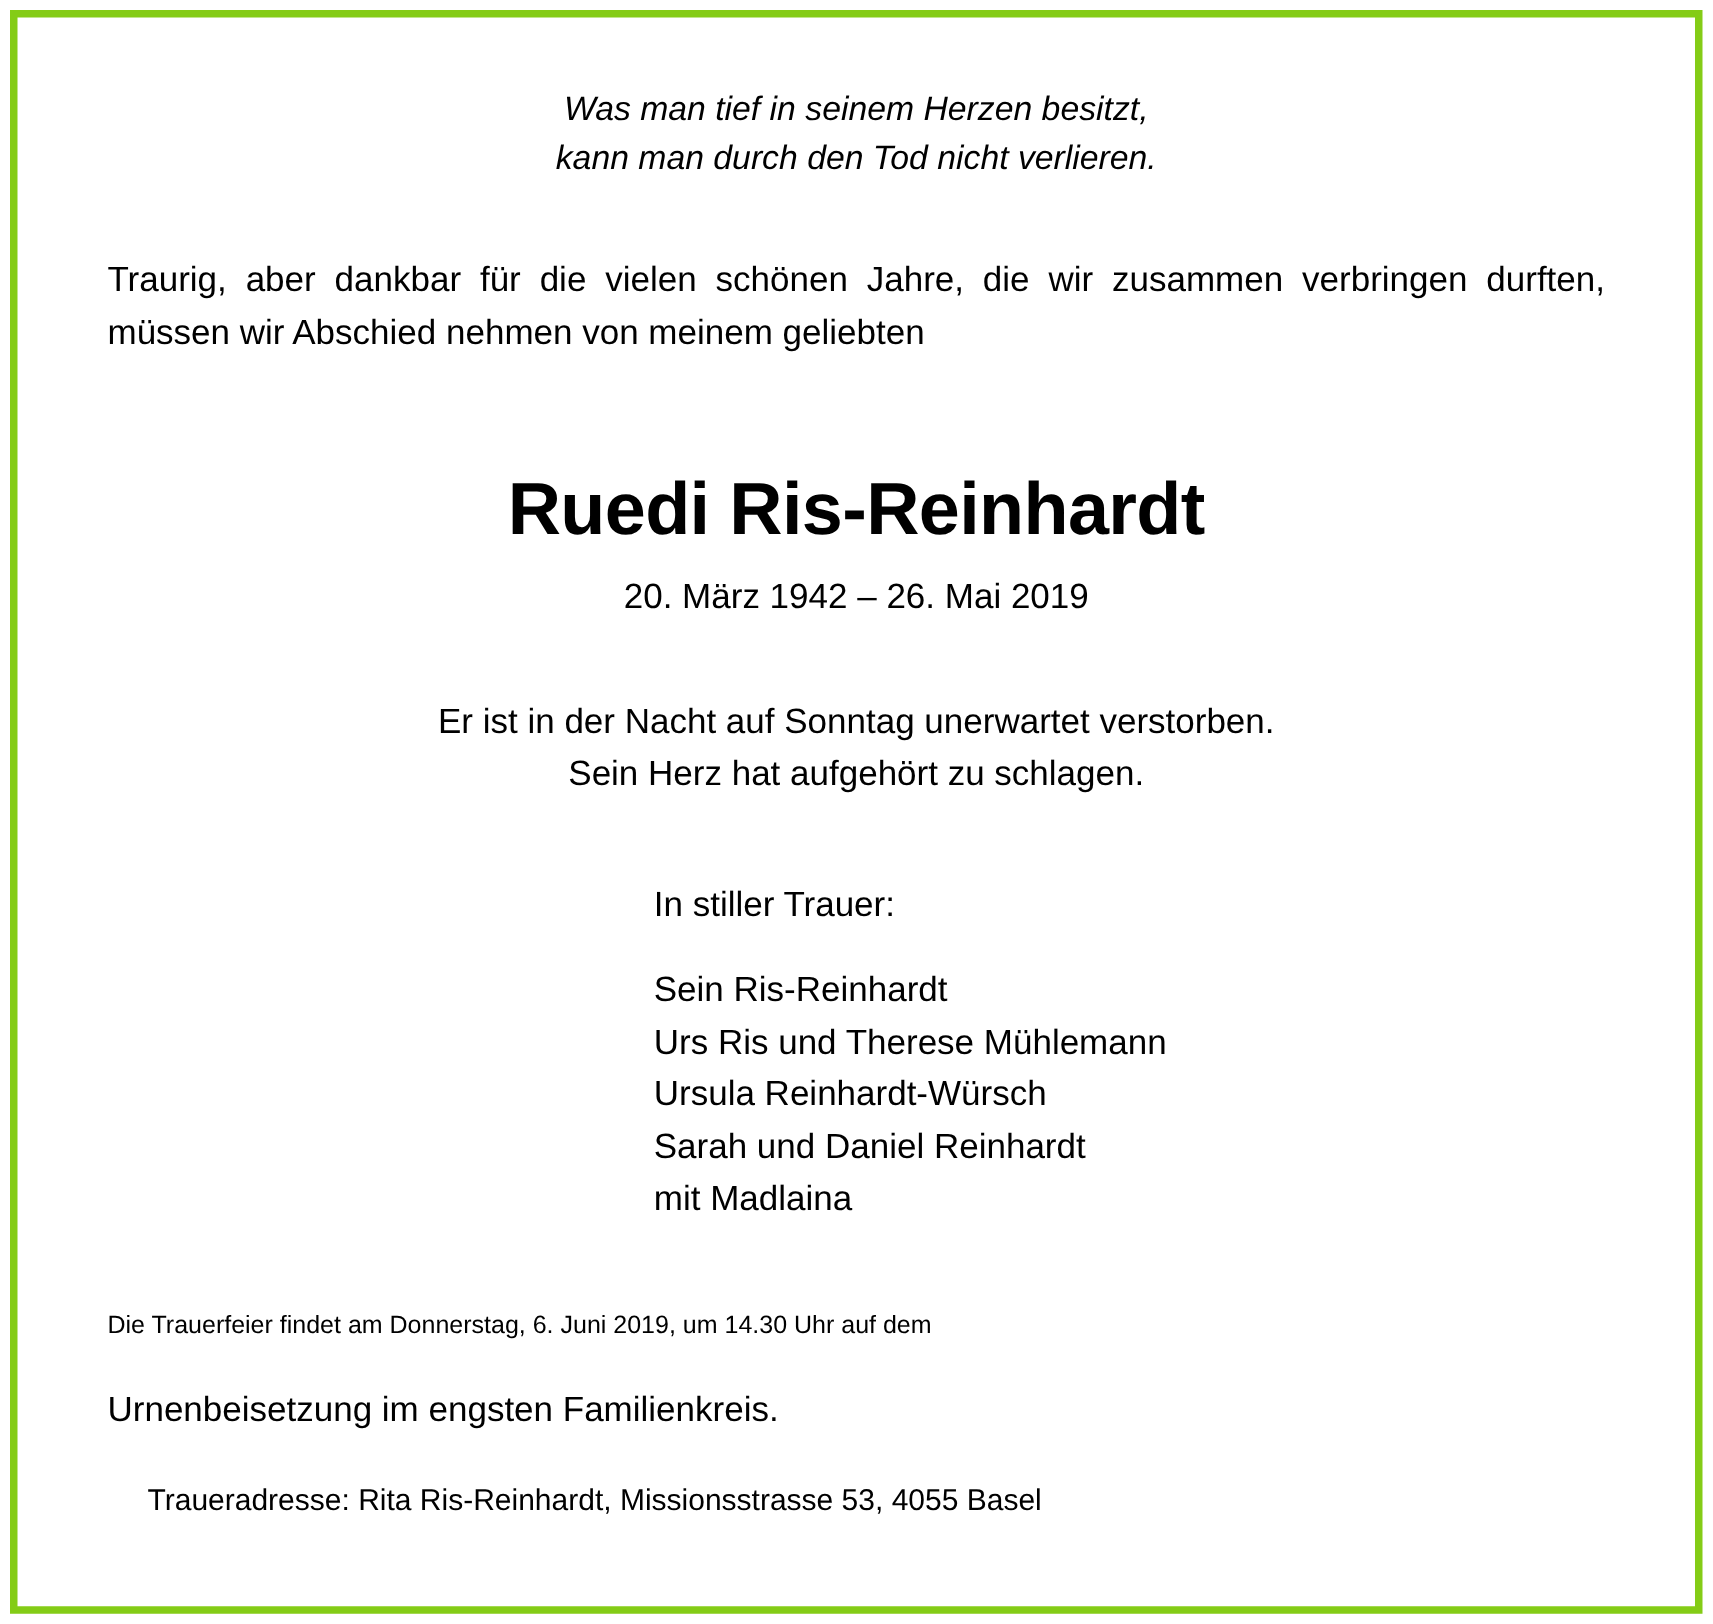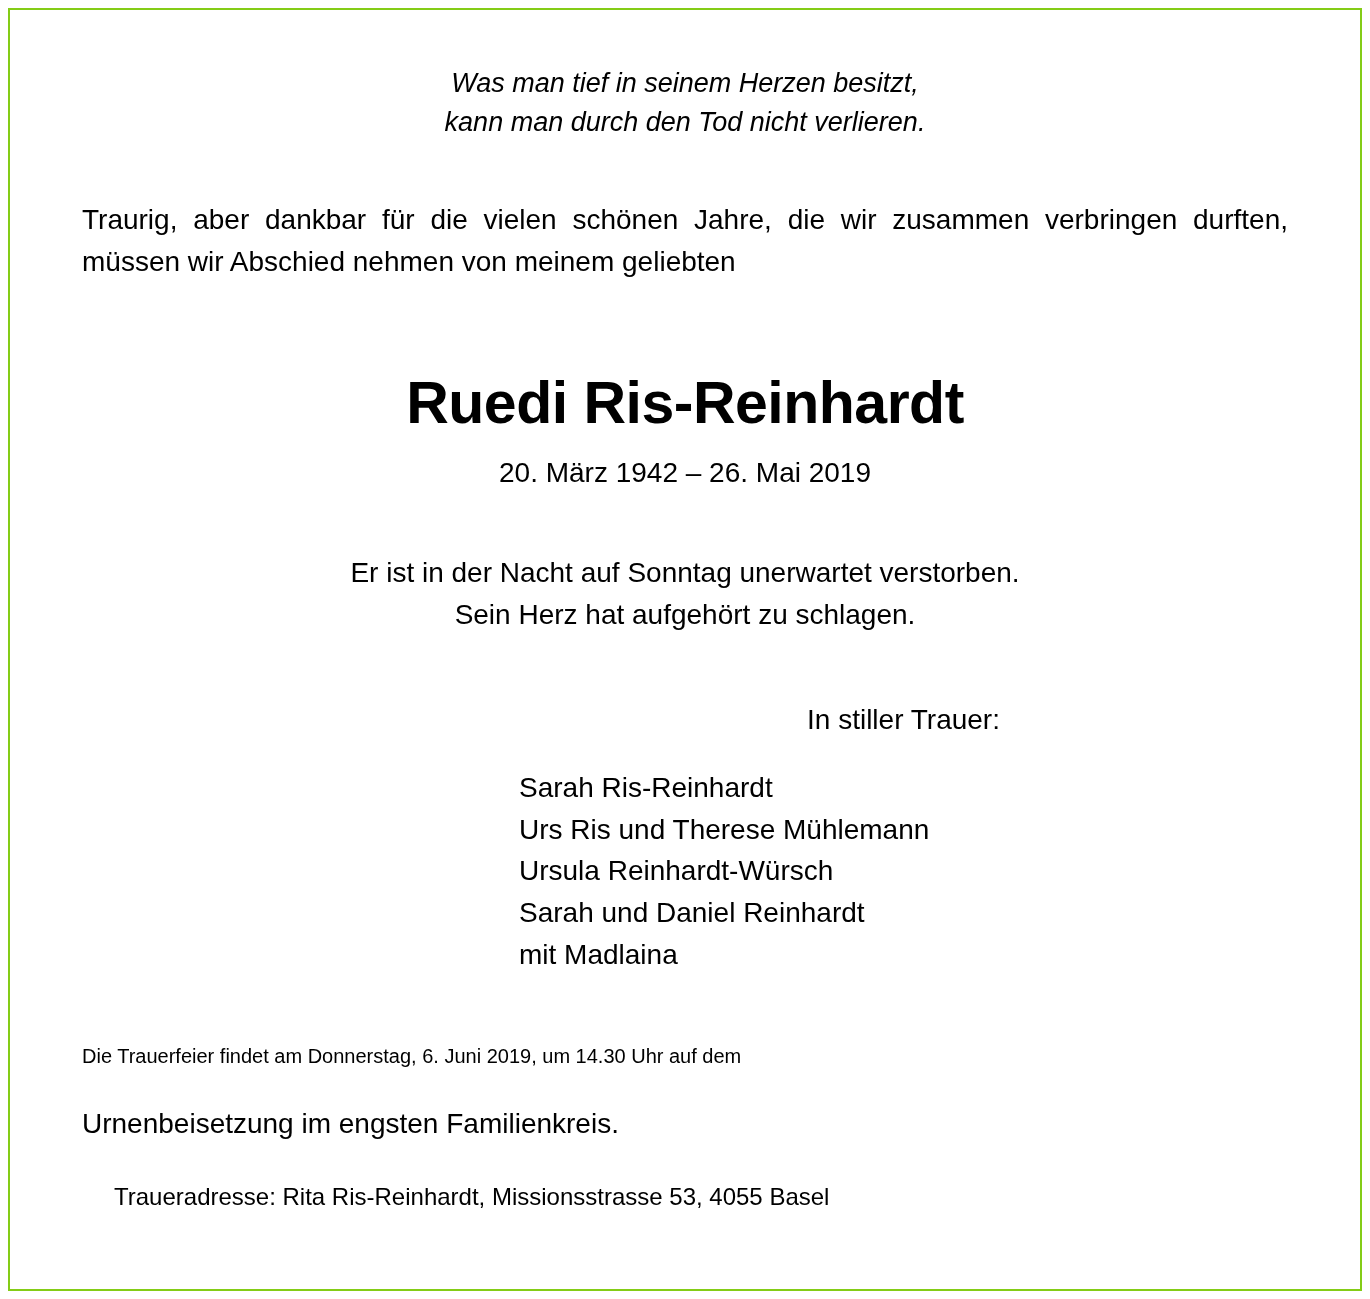--- a/index.html
+++ b/index.html
@@ -18,21 +18,21 @@
     background: #ffffff;
     position: relative;
     overflow: hidden;
   }
   .notice-border {
     position: absolute;
     left: 8px;
     top: 8px;
     right: 8px;
     bottom: 8px;
-    border: 2px solid #84cc16;
+    border: 6px solid #84cc16;
     box-sizing: border-box;
     background: #ffffff;
   }
   .notice-inner {
     position: absolute;
     left: 72px;
     right: 72px;
     top: 40px;
     bottom: 20px;
   }
@@ -82,21 +82,20 @@
   }
   .mourners {
     margin-top: 64px;
     margin-left: 437px;
     font-size: 28px;
     line-height: 1.49;
   }
   .mourners .heading {
     display: block;
     margin-bottom: 26px;
-    text-align: center;
   }
   .mourners .person {
     display: block;
   }
   .ceremony {
     font-size: 20px;
     line-height: 1.5;
     text-align: justify;
     text-justify: inter-word;
     margin-top: 66px;
@@ -136,21 +135,21 @@
 
       <div class="dates">20. März 1942 – 26. Mai 2019</div>
 
       <div class="passing">
         <span class="line">Er ist in der Nacht auf Sonntag unerwartet verstorben.</span>
         <span class="line">Sein Herz hat aufgehört zu schlagen.</span>
       </div>
 
       <div class="mourners">
         <span class="heading">In stiller Trauer:</span>
-        <span class="person">Sarah Ris-Reinhardt</span>
+        <span class="person">Sein Ris-Reinhardt</span>
         <span class="person">Urs Ris und Therese Mühlemann</span>
         <span class="person">Ursula Reinhardt-Würsch</span>
         <span class="person">Sarah und Daniel Reinhardt</span>
         <span class="person">mit Madlaina</span>
       </div>
 
       <div class="ceremony">
         <span>Die Trauerfeier findet am Donnerstag, 6. Juni 2019, um 14.30 Uhr auf dem</span>
       </div>
 

